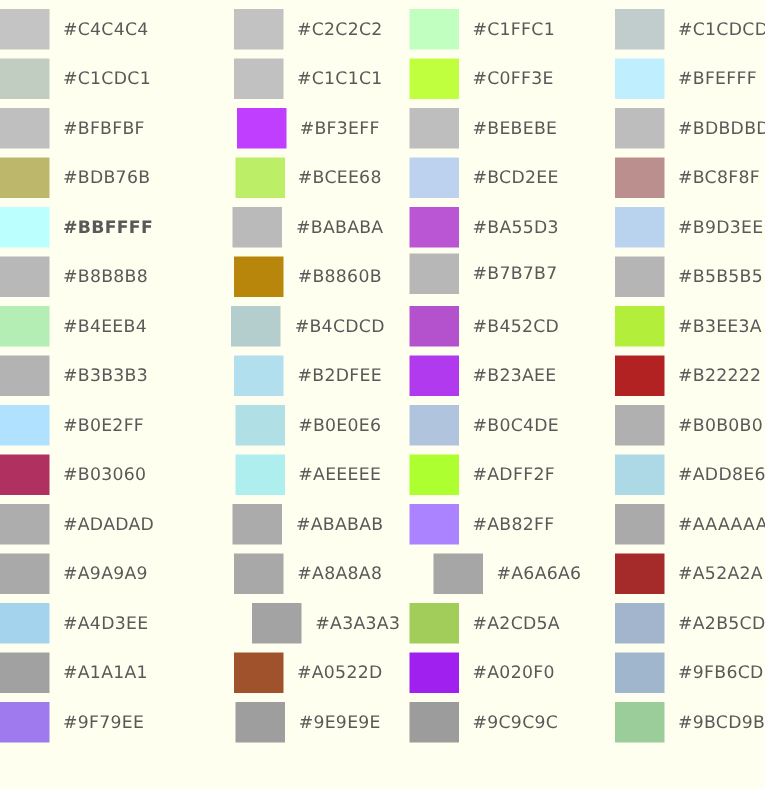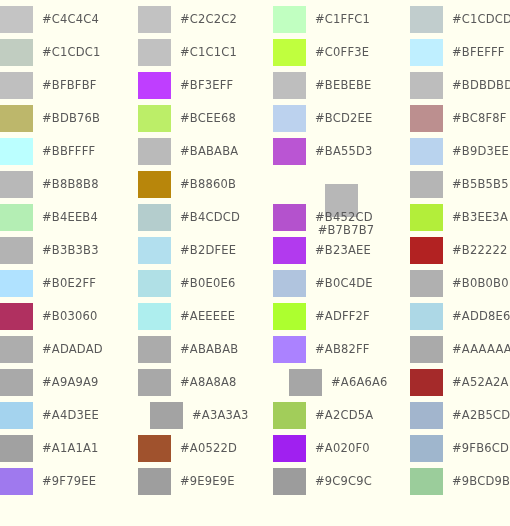--- a/index.html
+++ b/index.html
@@ -33,21 +33,21 @@
   .swatch-label {
     margin-left: 9px;
     font-size: 11.5px;
     color: #595959;
     letter-spacing: 0.2px;
     white-space: nowrap;
     line-height: 27px;
   }
   
   .col-0 { left: 0px;   width: 138px; }
-  .col-1 { left: 138px; width: 135px; }
+  .col-1 { left: 138px; width: 135px; justify-content: center; }
   .col-2 { left: 273px; width: 137px; }
   .col-3 { left: 410px; width: 89px; }
 </style>
 </head>
 <body>
 
 <div id="swatch-grid">
     <div class="swatch-cell col-0" style="top: 6px;">
       <div class="swatch-chip" title="#C4C4C4" style="background: rgb(196, 196, 196);"></div>
       <span class="swatch-label">#C4C4C4</span>
@@ -57,21 +57,21 @@
       <span class="swatch-label">#C1CDC1</span>
     </div>
     <div class="swatch-cell col-0" style="top: 72px;">
       <div class="swatch-chip" title="#BFBFBF" style="background: rgb(191, 191, 191);"></div>
       <span class="swatch-label">#BFBFBF</span>
     </div>
     <div class="swatch-cell col-0" style="top: 105px;">
       <div class="swatch-chip" title="#BDB76B" style="background: rgb(189, 183, 107);"></div>
       <span class="swatch-label">#BDB76B</span>
     </div>
-    <div class="swatch-cell col-0" style="top: 138px;">
+    <div class="swatch-cell col-0" style="top: 138px; font-weight: bold;">
       <div class="swatch-chip" title="#BBFFFF" style="background: rgb(187, 255, 255);"></div>
       <span class="swatch-label">#BBFFFF</span>
     </div>
     <div class="swatch-cell col-0" style="top: 171px; text-align: center;">
       <div class="swatch-chip" title="#B8B8B8" style="background: rgb(184, 184, 184);"></div>
       <span class="swatch-label">#B8B8B8</span>
     </div>
     <div class="swatch-cell col-0" style="top: 204px;">
       <div class="swatch-chip" title="#B4EEB4" style="background: rgb(180, 238, 180);"></div>
       <span class="swatch-label">#B4EEB4</span>
@@ -181,21 +181,21 @@
       <span class="swatch-label">#BEBEBE</span>
     </div>
     <div class="swatch-cell col-2" style="top: 105px;">
       <div class="swatch-chip" title="#BCD2EE" style="background: rgb(188, 210, 238);"></div>
       <span class="swatch-label">#BCD2EE</span>
     </div>
     <div class="swatch-cell col-2" style="top: 138px;">
       <div class="swatch-chip" title="#BA55D3" style="background: rgb(186, 85, 211);"></div>
       <span class="swatch-label">#BA55D3</span>
     </div>
-    <div class="swatch-cell col-2" style="top: 184px; flex-direction: column;">
+    <div class="swatch-cell col-2" style="top: 169px;">
       <div class="swatch-chip" title="#B7B7B7" style="background: rgb(183, 183, 183);"></div>
       <span class="swatch-label">#B7B7B7</span>
     </div>
     <div class="swatch-cell col-2" style="top: 204px;">
       <div class="swatch-chip" title="#B452CD" style="background: rgb(180, 82, 205);"></div>
       <span class="swatch-label">#B452CD</span>
     </div>
     <div class="swatch-cell col-2" style="top: 237px;">
       <div class="swatch-chip" title="#B23AEE" style="background: rgb(178, 58, 238);"></div>
       <span class="swatch-label">#B23AEE</span>

